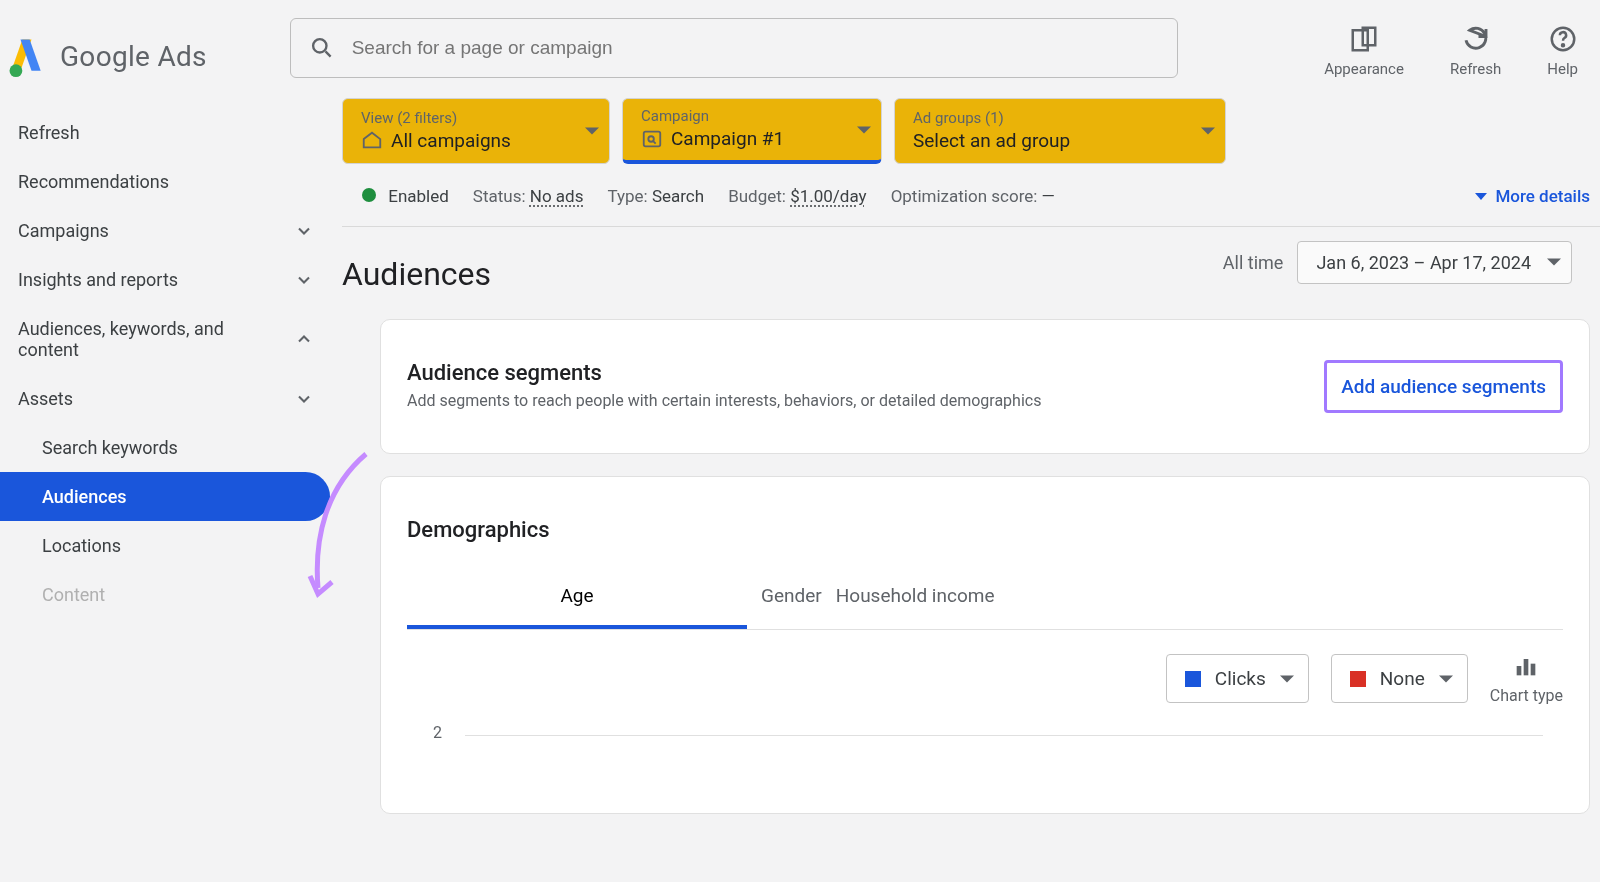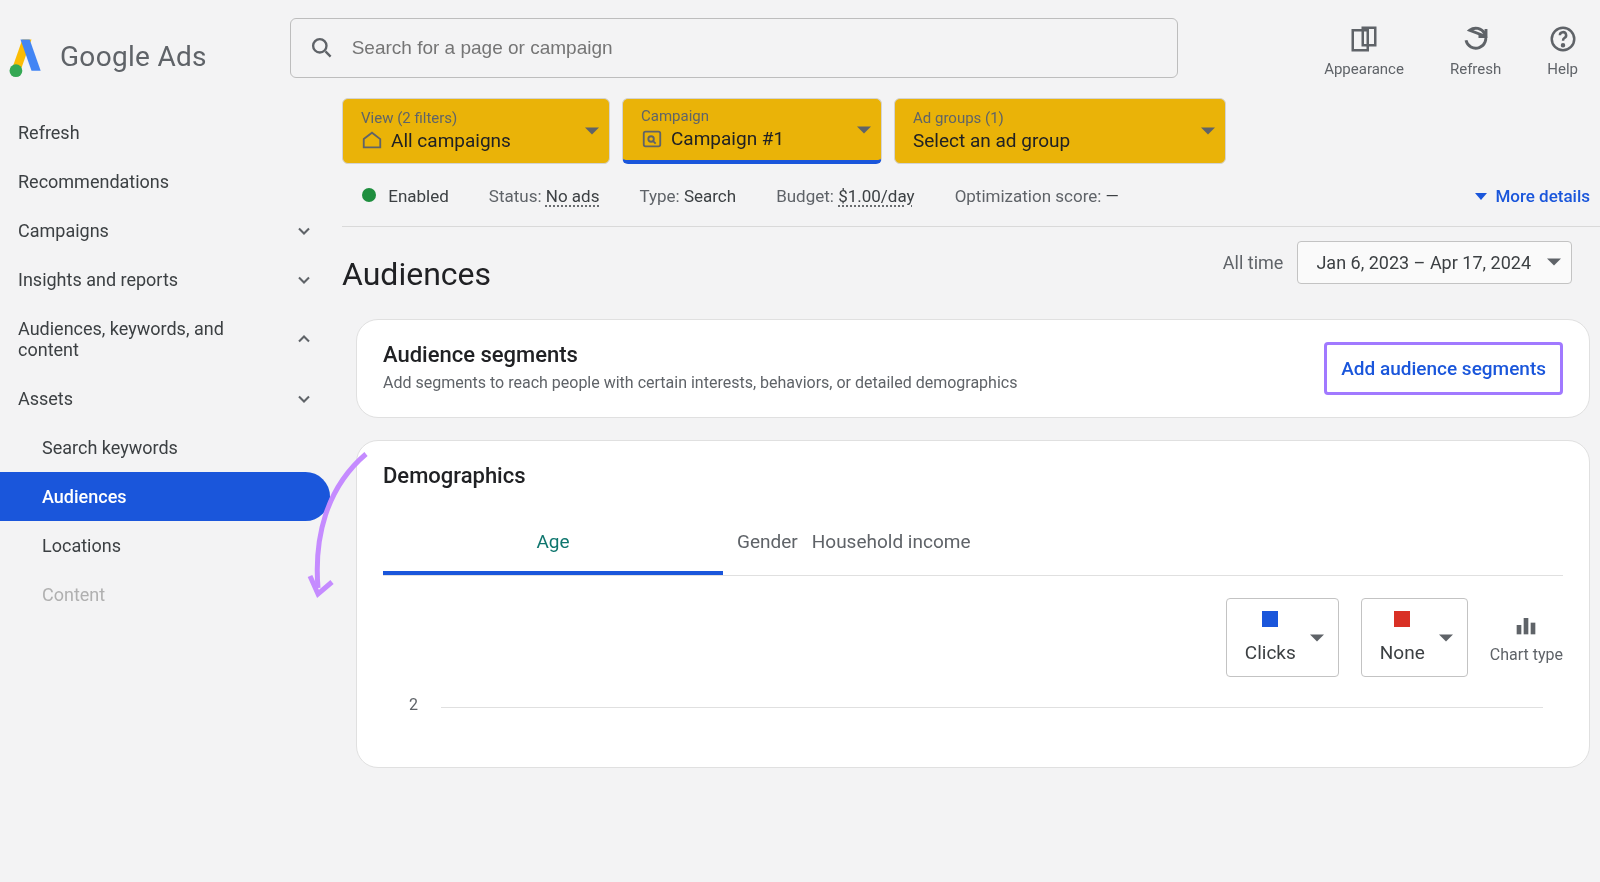--- a/index.html
+++ b/index.html
@@ -136,21 +136,21 @@
     position: absolute; right: 10px; top: 50%; transform: translateY(-50%);
     width: 0; height: 0;
     border-left: 7px solid transparent;
     border-right: 7px solid transparent;
     border-top: 7px solid #5f6368;
   }
 
   .status-row {
     display: flex;
     align-items: center;
-    gap: 40px;
+    gap: 24px;
     padding: 4px 10px 20px 20px;
     border-bottom: 1px solid #d9d9d9;
     font-size: 17px;
     color:#5f6368;
   }
   .status-item .val { color:#3c4043; }
   .status-item .dotted { text-decoration: underline dotted; text-underline-offset:4px; }
   .green-dot { width:14px; height:14px; border-radius:50%; background:#1e8e3e; display:inline-block; margin-right:8px;}
   .more-details { margin-left:auto; color:#1a56db; font-size:17px; cursor:pointer; display:flex; align-items:center; gap:8px; font-weight:500;}
   .caret-down-blue {
@@ -161,42 +161,42 @@
   .title-row { display:flex; align-items:center; justify-content:space-between; padding-right:28px;}
   .time-range {
     display:flex; align-items:center; gap:14px; color:#5f6368; font-size:18px;
   }
   .date-picker {
     border:1px solid #c3c3c3; background:#fafafa; padding:10px 40px 10px 18px;
     font-size:18px; color:#3c4043; position:relative; border-radius:4px;
   }
 
   .card {
-    background:#fff; border:1px solid #e0e0e0; border-radius:22px;
-    padding:22px 26px; margin:22px 10px 0 14px;
+    background:#fff; border:1px solid #e0e0e0; border-radius:10px;
+    padding:40px 26px; margin:22px 10px 0 38px;
   }
   .card-header { display:flex; justify-content:space-between; align-items:flex-start; }
   .card-title { font-size:22px; font-weight:500; color:#202124; margin-bottom:6px;}
   .card-sub { color:#5f6368; font-size:16px;}
   .add-segments-btn {
     border:3px solid #a179ff; color:#1a56db; font-size:19px; font-weight:500;
     padding:12px 14px; border-radius:4px; cursor:pointer;
   }
 
   .tabs { display:flex; border-bottom:1px solid #e0e0e0; margin-top:24px; gap: 0;}
   .tab { flex:0 0 auto; padding:18px 0; font-size:19px; color:#5f6368; text-align:center; cursor:pointer; margin-right:14px;}
   .tab.wide{ width:340px; }
-  .tab.active { color:#0f766e; border-bottom:4px solid #1a56db; font-weight:400; }
+  .tab.active { color:#000000; border-bottom:4px solid #1a56db; font-weight:400; }
 
   .chart-controls {
     display:flex; justify-content:flex-end; align-items:center; gap:22px; padding:22px 0 8px 0;
   }
   .dropdown {
     border:1px solid #c3c3c3; padding:12px 42px 12px 18px; font-size:19px; color:#3c4043;
-    position:relative; display:flex; align-items:center; gap:14px; border-radius:4px; cursor:pointer;flex-direction:column;
+    position:relative; display:flex; align-items:center; gap:14px; border-radius:4px; cursor:pointer;
   }
   .swatch { width:16px; height:16px; display:inline-block;}
   .swatch.blue { background:#1a56db; }
   .swatch.red  { background:#d93025; }
   .dropdown .scope-caret { right:14px; }
   .chart-type-btn {
     display:flex; flex-direction:column; align-items:center; gap:6px; color:#5f6368;
     font-size:16px; cursor:pointer;
   }
   .bars-icon { width:28px; height:28px; }

